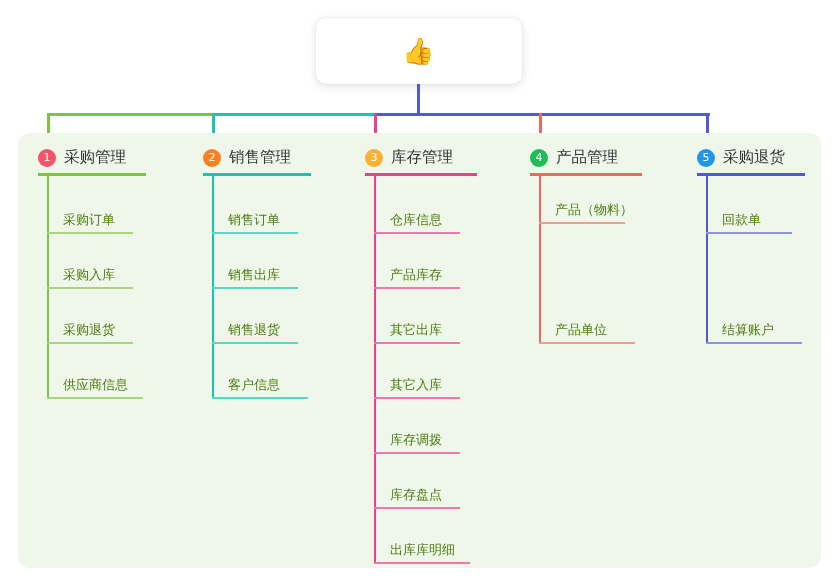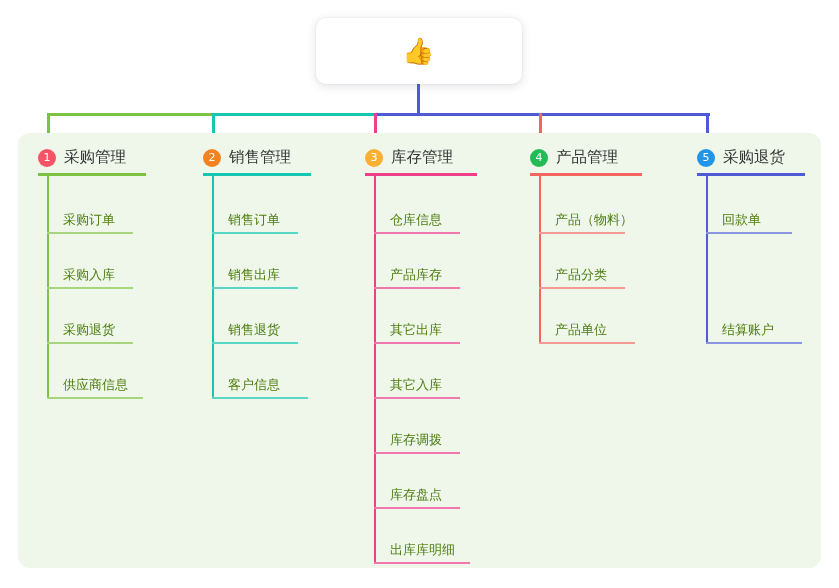--- a/index.html
+++ b/index.html
@@ -172,28 +172,24 @@
           <div class="item-rule" style="width: 96px; background: rgb(239, 120, 174);"></div>
         </div>
       </div>
       <div class="col" style="left: 530px; top: 133px; width: 172px; height: 420px;">
         <div class="col-head">
           <span class="badge" style="background: rgb(34, 187, 85);">4</span>
           <span class="col-title">产品管理</span>
         </div>
         <div class="head-rule" style="width: 112px; background: rgb(242, 102, 95);"></div>
         <div class="spine" style="left: 9px; height: 171px; background: rgb(242, 102, 95);"></div>
-        <div class="item" style="left: 9px; top: 71px; width: 96px; height: 30px; text-align: center;">
+        <div class="item" style="left: 9px; top: 61px; width: 96px; height: 30px; text-align: center;">
           <span class="item-label">产品（物料）</span>
           <div class="item-rule" style="width: 86px; background: rgb(244, 154, 146);"></div>
         </div>
-        <div class="item" style="left: 9px; top: 126px; width: 96px; height: 30px;">
-          <span class="item-label">产品分类</span>
-          <div class="item-rule" style="width: 86px; background: rgb(244, 154, 146);"></div>
-        </div>
         <div class="item" style="left: 9px; top: 181px; width: 96px; height: 30px;">
           <span class="item-label">产品单位</span>
           <div class="item-rule" style="width: 96px; background: rgb(244, 154, 146);"></div>
         </div>
       </div>
       <div class="col" style="left: 697px; top: 133px; width: 168px; height: 420px;">
         <div class="col-head">
           <span class="badge" style="background: rgb(33, 150, 232);">5</span>
           <span class="col-title">采购退货</span>
         </div>

